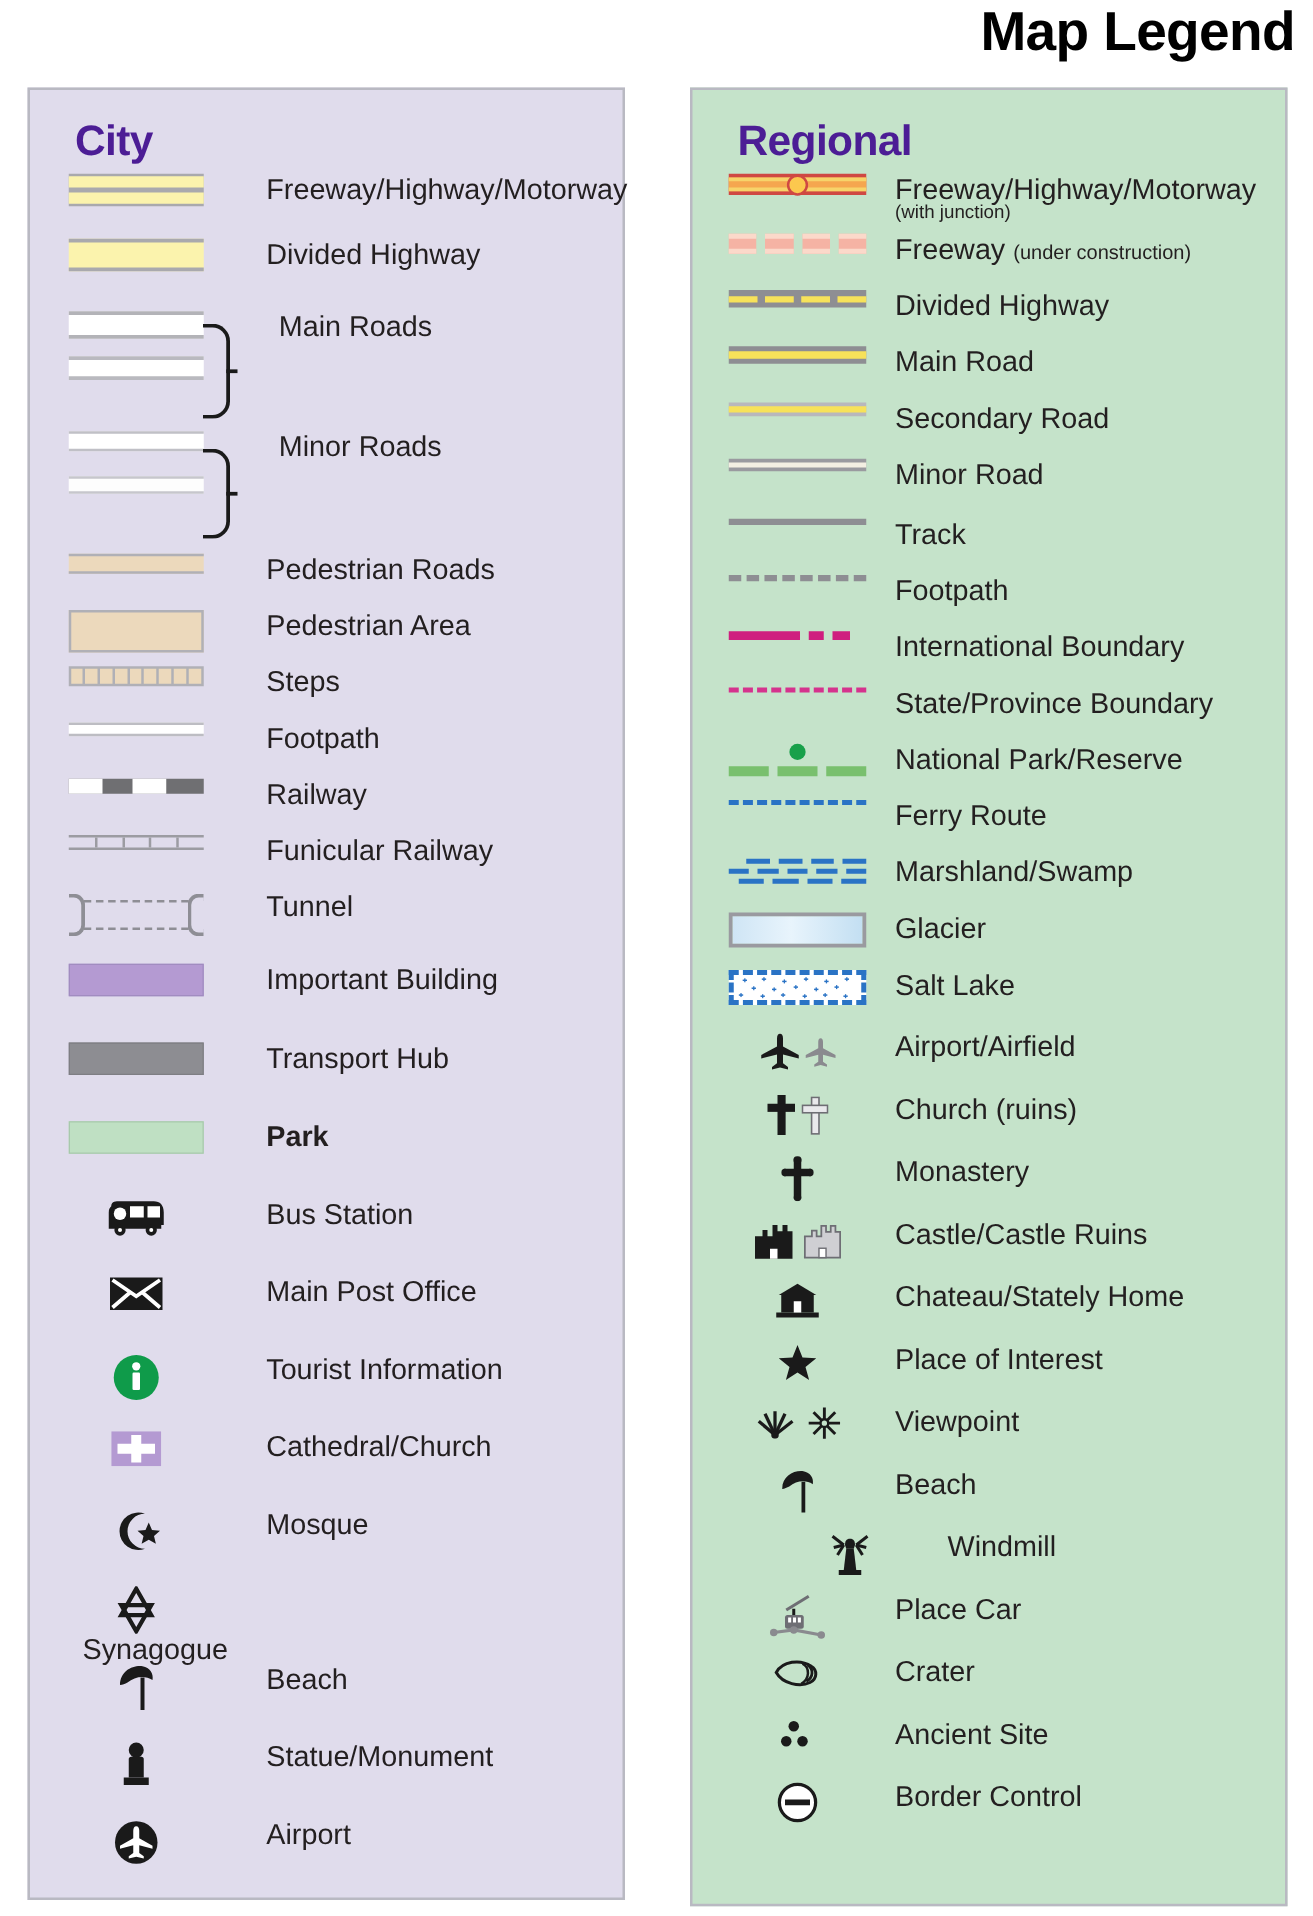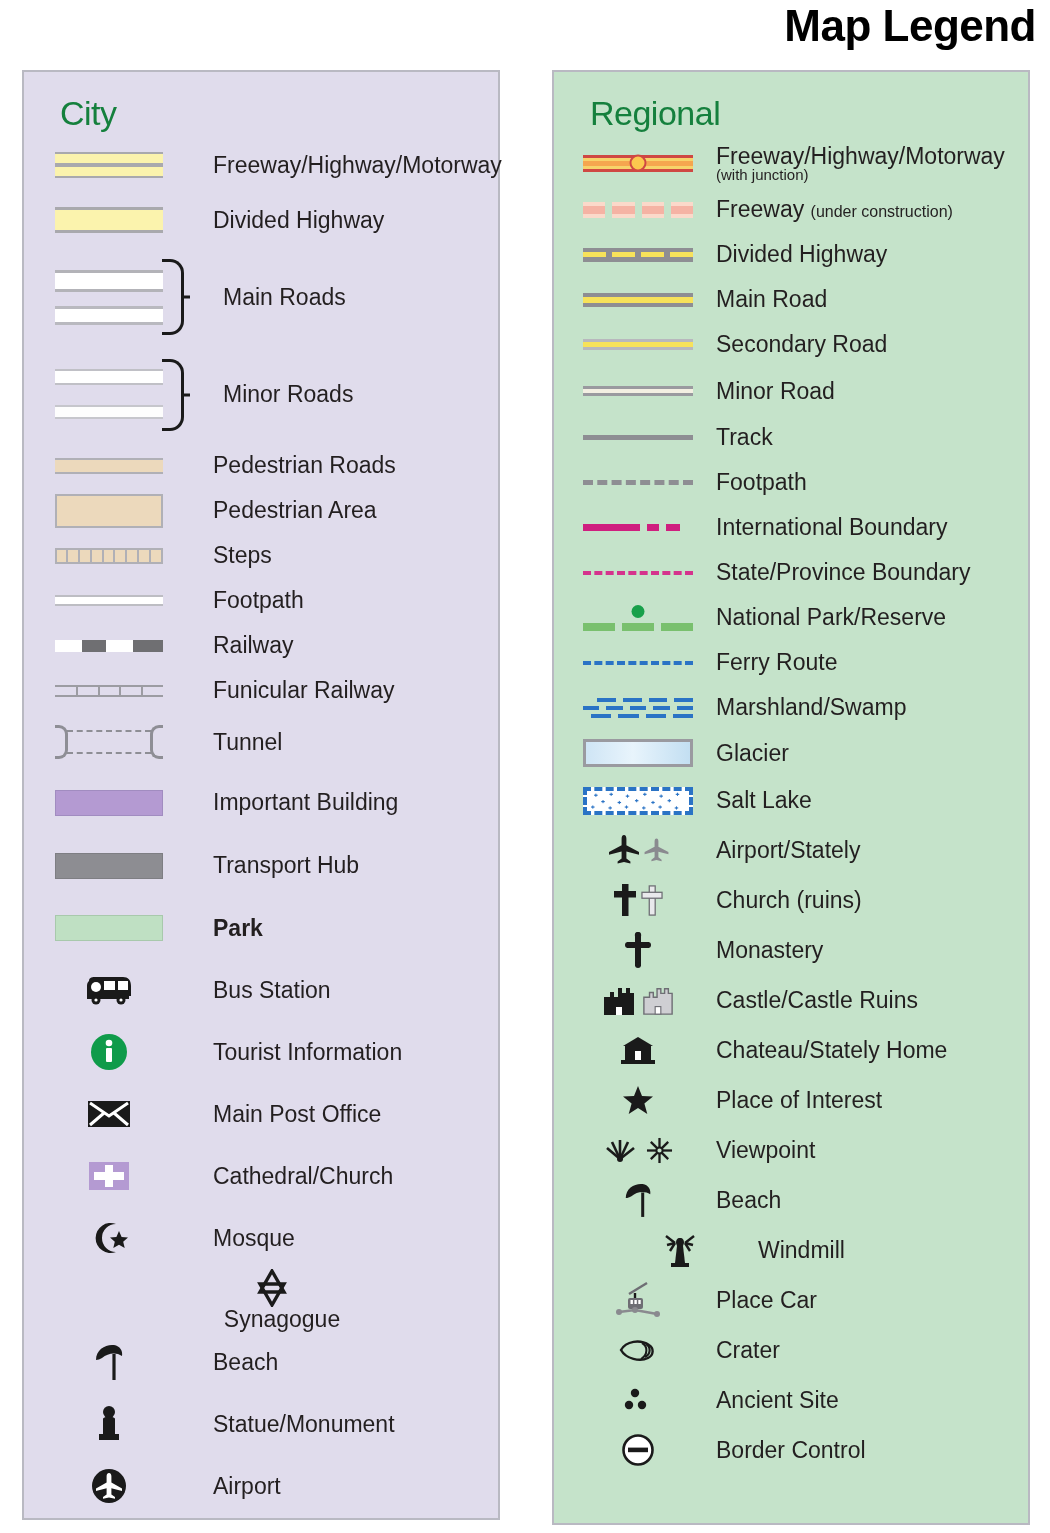--- a/index.html
+++ b/index.html
@@ -33,31 +33,31 @@
   #panel-city {
     left:22px; width:478px; height:1450px;
     background:#e0dcec;
   }
   #panel-regional {
     left:552px; width:478px; height:1455px;
     background:#c5e3ca;
   }
   .panel-title {
     font-size:34px;
-    font-weight:normal;
-    color:#15803d;
+    font-weight:bold;
+    color:#4c1d95;
     margin:22px 0 0 36px;
     letter-spacing:-0.5px;
   }
 
   .rows { margin-top:6px; }
 
   .row {
     display:flex;
-    align-items:center;
+    align-items:flex-start;
     position:relative;
   }
   .sym {
     flex:0 0 auto;
     display:flex;
     align-items:center;
     justify-content:center;
     position:relative;
   }
   .lbl {
@@ -355,38 +355,38 @@
           <circle cx="36" cy="25" r="4.5" fill="#1a1a1a"></circle>
           <circle cx="11" cy="25" r="1.6" fill="#fff"></circle>
           <circle cx="36" cy="25" r="1.6" fill="#fff"></circle>
         </svg>
       </div>
       <div class="lbl">Bus Station</div>
     </div>
 
     <div class="row" style="height:62px;">
       <div class="sym">
+        <svg width="44" height="28" viewBox="0 0 44 28">
+          <rect x="1" y="1" width="42" height="26" fill="#1a1a1a"></rect>
+          <path d="M3 3 L22 16 L41 3" fill="none" stroke="#fff" stroke-width="3"></path>
+          <path d="M3 25 L17 13 M41 25 L27 13" stroke="#fff" stroke-width="3" fill="none"></path>
+        </svg>
+      </div>
+      <div class="lbl">Main Post Office</div>
+    </div>
+
+    <div class="row" style="height:62px;">
+      <div class="sym">
         <svg width="38" height="38" viewBox="0 0 38 38">
           <circle cx="19" cy="19" r="18" fill="#0f9b4a"></circle>
           <circle cx="19" cy="10" r="3.3" fill="#fff"></circle>
           <rect x="16" y="15" width="6" height="14" rx="1" fill="#fff"></rect>
         </svg>
       </div>
       <div class="lbl">Tourist Information</div>
-    </div>
-
-    <div class="row" style="height:62px;">
-      <div class="sym">
-        <svg width="44" height="28" viewBox="0 0 44 28">
-          <rect x="1" y="1" width="42" height="26" fill="#1a1a1a"></rect>
-          <path d="M3 3 L22 16 L41 3" fill="none" stroke="#fff" stroke-width="3"></path>
-          <path d="M3 25 L17 13 M41 25 L27 13" stroke="#fff" stroke-width="3" fill="none"></path>
-        </svg>
-      </div>
-      <div class="lbl">Main Post Office</div>
     </div>
 
     <div class="row" style="height:62px;">
       <div class="sym">
         <svg width="40" height="28" viewBox="0 0 40 28">
           <rect x="0" y="0" width="40" height="28" fill="#b49ad2"></rect>
           <rect x="16" y="3" width="8" height="22" fill="#fff"></rect>
           <rect x="5" y="10" width="30" height="8" fill="#fff"></rect>
         </svg>
       </div>
@@ -656,21 +656,21 @@
 
     <div class="row" style="height:50px;">
       <div class="sym" style="gap:2px;">
         <svg width="34" height="34" viewBox="0 0 34 34">
           <path d="M17 2 C18.6 2 19.4 3.5 19.4 5.8 L19.4 12.2 L32 19 L32 21.8 L19.4 18.6 L19.4 25.6 L23.4 28.5 L23.4 30.6 L17 29 L10.6 30.6 L10.6 28.5 L14.6 25.6 L14.6 18.6 L2 21.8 L2 19 L14.6 12.2 L14.6 5.8 C14.6 3.5 15.4 2 17 2 Z" fill="#1a1a1a"></path>
         </svg>
         <svg width="27" height="27" viewBox="0 0 34 34">
           <path d="M17 2 C18.6 2 19.4 3.5 19.4 5.8 L19.4 12.2 L32 19 L32 21.8 L19.4 18.6 L19.4 25.6 L23.4 28.5 L23.4 30.6 L17 29 L10.6 30.6 L10.6 28.5 L14.6 25.6 L14.6 18.6 L2 21.8 L2 19 L14.6 12.2 L14.6 5.8 C14.6 3.5 15.4 2 17 2 Z" fill="#8a8a8f"></path>
         </svg>
       </div>
-      <div class="lbl">Airport/Stately</div>
+      <div class="lbl">Airport/Airfield</div>
     </div>
 
     <div class="row" style="height:50px;">
       <div class="sym" style="gap:4px;">
         <svg width="24" height="34" viewBox="0 0 24 34">
           <rect x="9" y="1" width="6.5" height="32" fill="#1a1a1a"></rect>
           <rect x="1" y="8" width="22" height="6.5" fill="#1a1a1a"></rect>
         </svg>
         <svg width="22" height="31" viewBox="0 0 24 34">
           <rect x="9" y="1" width="6.5" height="32" fill="#e9e9ec" stroke="#6e6e74" stroke-width="1.4"></rect>

